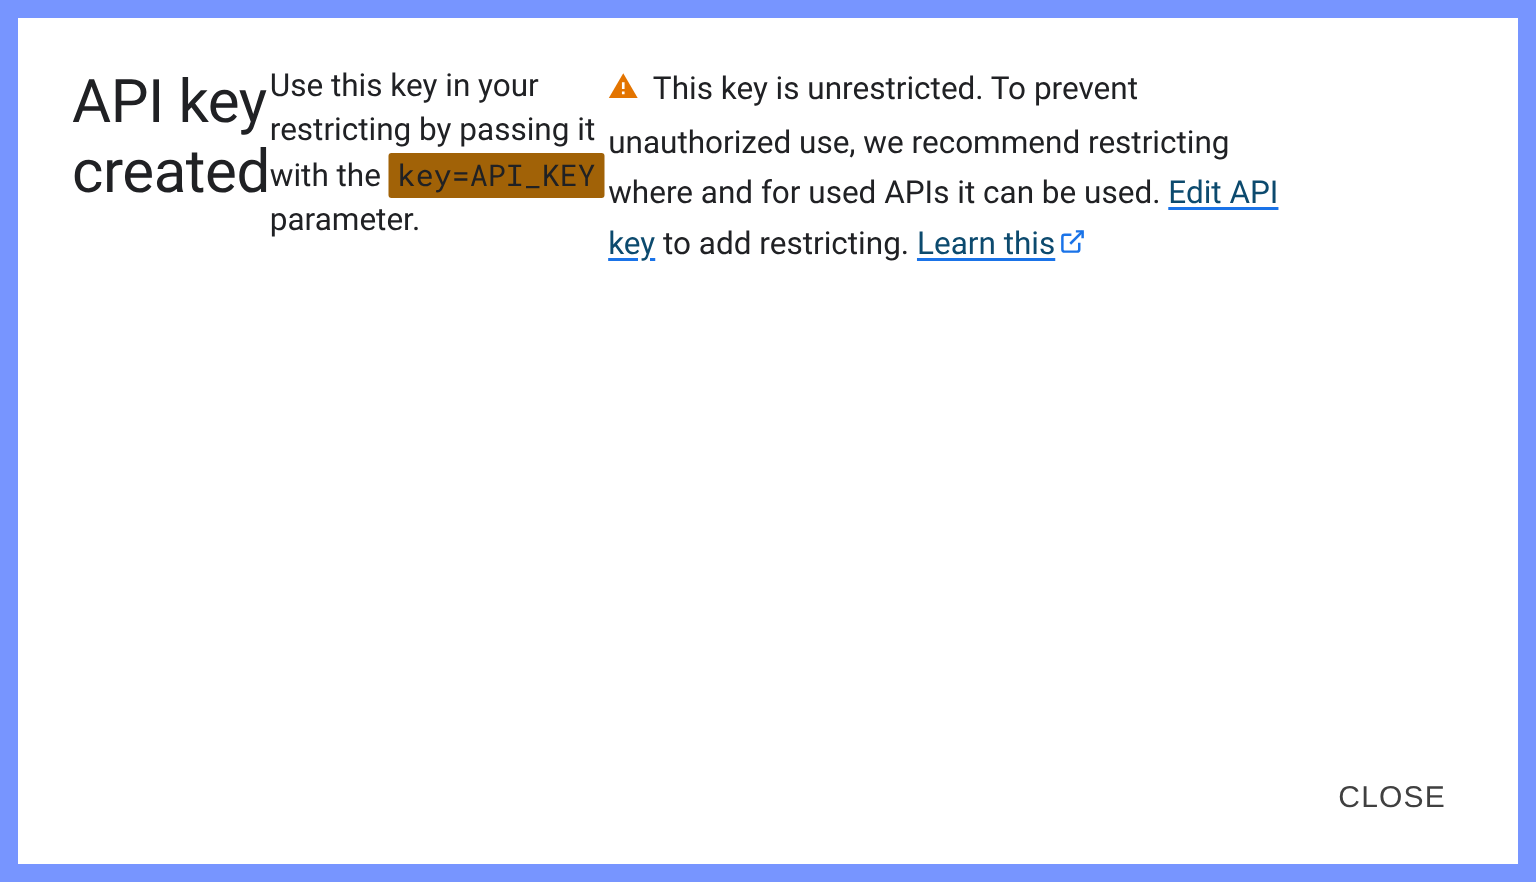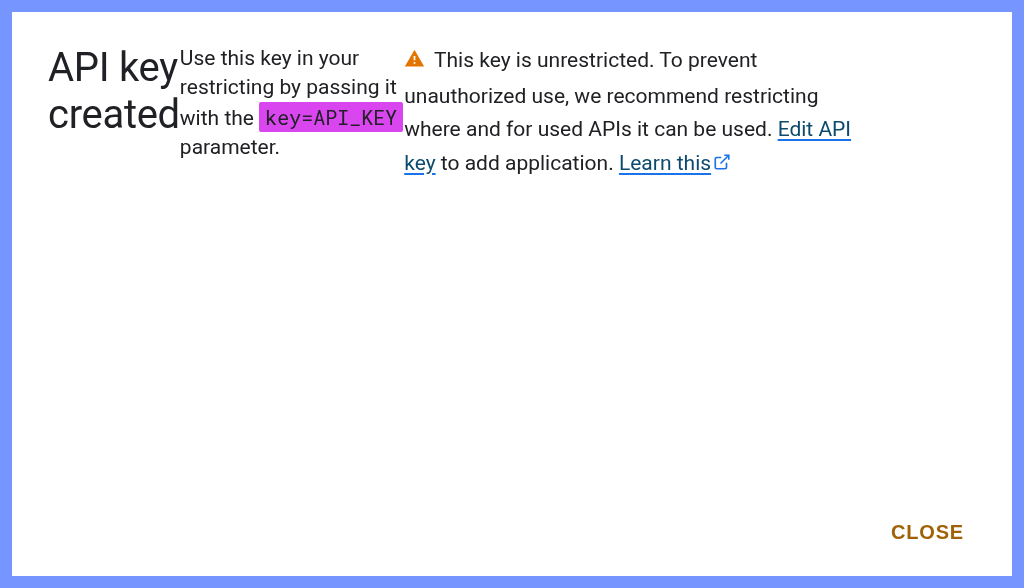--- a/index.html
+++ b/index.html
@@ -30,21 +30,21 @@
       letter-spacing: -0.3px;
     }
     .description {
       font-size: 21px;
       color: #202124;
       margin-bottom: 40px;
       line-height: 1.4;
     }
     .code-snippet {
       font-family: 'Roboto Mono', monospace;
-      background: #d946ef;
+      background: #a16207;
       padding: 2px 6px;
       border-radius: 2px;
       font-size: 20px;
     }
     .fieldset-wrap {
       position: relative;
       margin-bottom: 28px;
     }
     .field-label {
       position: absolute;
@@ -105,23 +105,23 @@
     }
     .actions {
       margin-top: auto;
       display: flex;
       justify-content: flex-end;
       padding-top: 20px;
     }
     .close-btn {
       background: none;
       border: none;
-      color: #a16207;
+      color: #404040;
       font-size: 20px;
-      font-weight: 700;
+      font-weight: 400;
       letter-spacing: 0.8px;
       cursor: pointer;
       padding: 8px 12px;
     }
   </style>
 </head>
 <body>
 
 <div class="dialog">
   <h1 class="title">API key created</h1>
@@ -132,21 +132,21 @@
     <span> parameter.</span>
   </p>
 
 
   <p class="warning-block">
     <span class="warning-icon">
       <svg width="21" height="21" viewBox="0 0 24 24">
         <path d="M1 21h22L12 2 1 21z" fill="#e37400"></path>
         <path d="M13 18h-2v-2h2v2zm0-4h-2V9h2v5z" fill="#fff"></path>
       </svg>
-    </span><span> This key is unrestricted. To prevent unauthorized use, we recommend restricting where and for used APIs it can be used. </span><a class="link">Edit API key</a><span> to add application. </span><a class="link"><span>Learn this</span><span class="ext-icon"><svg width="18" height="18" viewBox="0 0 24 24" fill="none" stroke="#1a73e8" stroke-width="2.2">
+    </span><span> This key is unrestricted. To prevent unauthorized use, we recommend restricting where and for used APIs it can be used. </span><a class="link">Edit API key</a><span> to add restricting. </span><a class="link"><span>Learn this</span><span class="ext-icon"><svg width="18" height="18" viewBox="0 0 24 24" fill="none" stroke="#1a73e8" stroke-width="2.2">
             <path d="M18 13v6a2 2 0 0 1-2 2H5a2 2 0 0 1-2-2V8a2 2 0 0 1 2-2h6"></path>
             <polyline points="15 3 21 3 21 9"></polyline>
             <line x1="10" y1="14" x2="21" y2="3"></line>
           </svg></span></a>
   </p>
 
   <div class="actions">
     <button class="close-btn">CLOSE</button>
   </div>
 </div>

